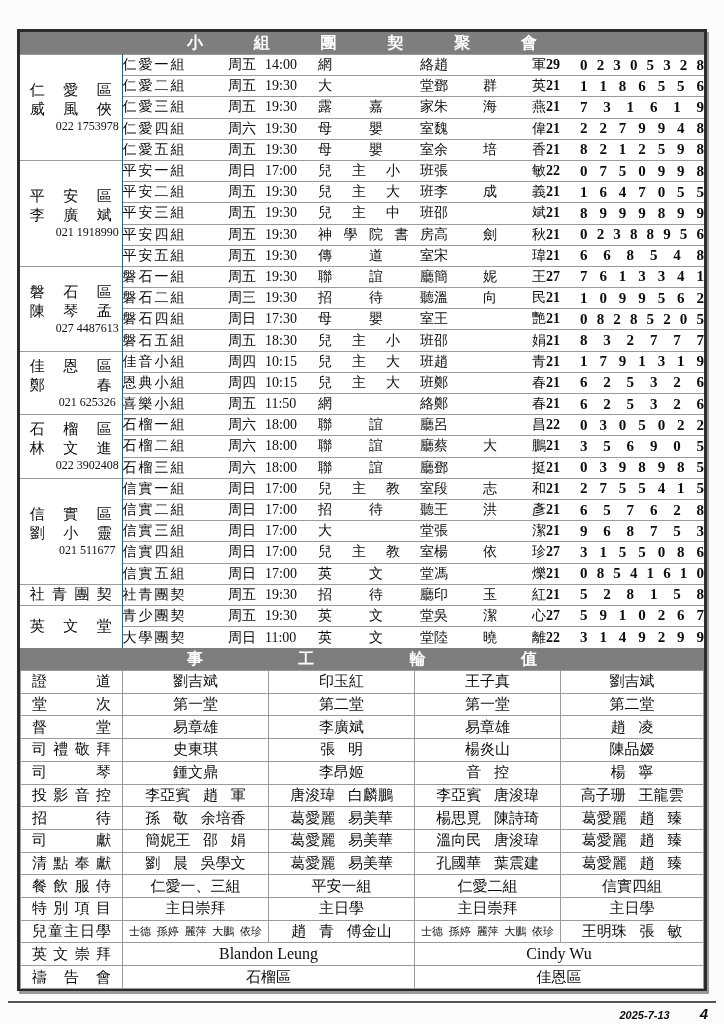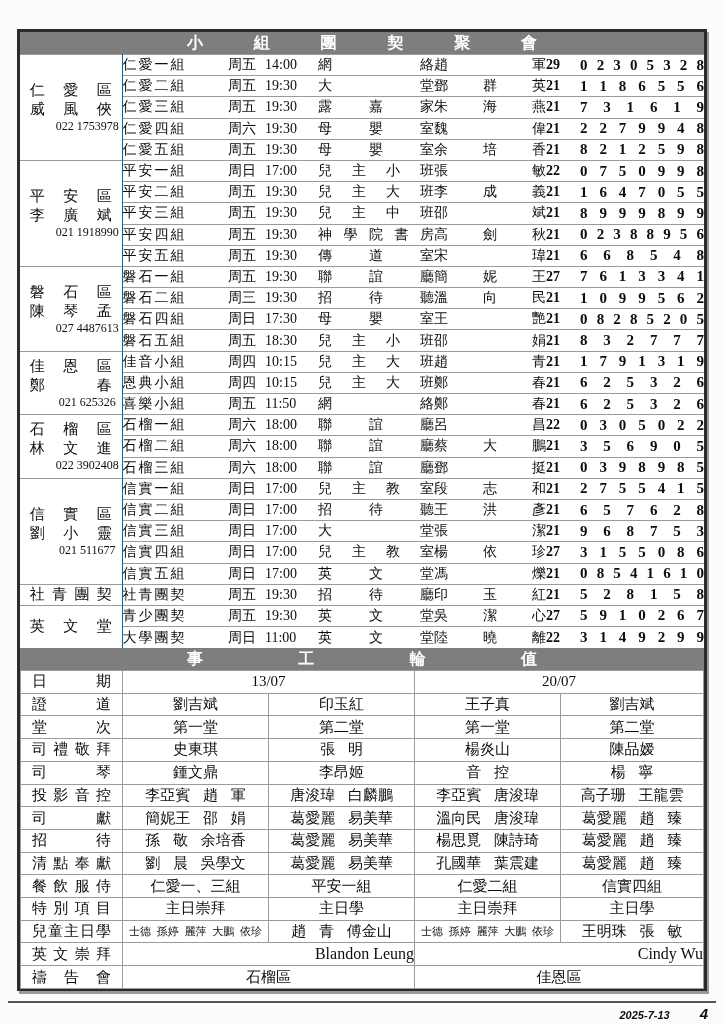--- a/index.html
+++ b/index.html
@@ -36,21 +36,21 @@
   .cd { padding:0 6px 0 2px; font-size:15px; font-weight:600;
         text-align:justify; text-align-last:justify; }
 
   
   .r { height:319px; font-size:15px; }
   .r td { height:21px; padding:0; border:1px solid #9b9b9b;
           text-align:center; overflow:hidden; }
   .r td.rl { text-align:justify; text-align-last:justify; padding:0 11px; }
   .r td.rc { word-spacing:9px; }
   .r td.sm { font-size:11px; word-spacing:3px; }
-  .r td.en { word-spacing:normal; font-size:16px;text-align:right; }
+  .r td.en { word-spacing:normal; font-size:16px; }
 
   
   .foot-rule { position:absolute; left:8px; top:1001px; width:708px;
                border-top:2px solid #555; }
   .foot { position:absolute; top:1005px; right:16px;
           font-family:"Liberation Sans","DejaVu Sans",sans-serif;
           font-style:italic; font-weight:bold; font-size:11px; }
   .foot .fp { font-size:15px; margin-left:30px; }
 </style>
 </head>
@@ -350,40 +350,42 @@
 
   <table class="r">
     <colgroup>
         <col style="width:102px">
         <col style="width:146px">
         <col style="width:146px">
         <col style="width:146px">
         <col>
       </colgroup>
     <tbody>
-        <tr>
-      <td class="rl">日期</td>
-      <td class="rc" colspan="2">13/07</td>
-      <td class="rc" colspan="2">20/07</td>
-    </tr>
     <tr>
       <td class="rl">證道</td>
       <td class="rc">劉吉斌</td>
       <td class="rc">印玉紅</td>
       <td class="rc">王子真</td>
       <td class="rc">劉吉斌</td>
     </tr>
     <tr>
       <td class="rl">堂次</td>
       <td class="rc">第一堂</td>
       <td class="rc">第二堂</td>
       <td class="rc">第一堂</td>
       <td class="rc">第二堂</td>
     </tr>
     <tr>
+      <td class="rl">督堂</td>
+      <td class="rc">易章雄</td>
+      <td class="rc">李廣斌</td>
+      <td class="rc">易章雄</td>
+      <td class="rc">趙 凌</td>
+    </tr>
+    <tr>
       <td class="rl">司禮敬拜</td>
       <td class="rc">史東琪</td>
       <td class="rc">張 明</td>
       <td class="rc">楊炎山</td>
       <td class="rc">陳品嫒</td>
     </tr>
     <tr>
       <td class="rl">司琴</td>
       <td class="rc">鍾文鼎</td>
       <td class="rc">李昂姬</td>
@@ -391,34 +393,34 @@
       <td class="rc">楊 寧</td>
     </tr>
     <tr>
       <td class="rl">投影音控</td>
       <td class="rc">李亞賓 趙 軍</td>
       <td class="rc">唐浚瑋 白麟鵬</td>
       <td class="rc">李亞賓 唐浚瑋</td>
       <td class="rc">高子珊 王龍雲</td>
     </tr>
     <tr>
+      <td class="rl">招待</td>
+      <td class="rc">孫 敬 余培香</td>
+      <td class="rc">葛愛麗 易美華</td>
+      <td class="rc">楊思覓 陳詩琦</td>
+      <td class="rc">葛愛麗 趙 臻</td>
+    </tr>
+    <tr>
       <td class="rl">司獻</td>
       <td class="rc">簡妮王 邵 娟</td>
       <td class="rc">葛愛麗 易美華</td>
       <td class="rc">溫向民 唐浚瑋</td>
       <td class="rc">葛愛麗 趙 臻</td>
     </tr>
     <tr>
-      <td class="rl">招待</td>
-      <td class="rc">孫 敬 余培香</td>
-      <td class="rc">葛愛麗 易美華</td>
-      <td class="rc">楊思覓 陳詩琦</td>
-      <td class="rc">葛愛麗 趙 臻</td>
-    </tr>
-    <tr>
       <td class="rl">清點奉獻</td>
       <td class="rc">劉 晨 吳學文</td>
       <td class="rc">葛愛麗 易美華</td>
       <td class="rc">孔國華 葉震建</td>
       <td class="rc">葛愛麗 趙 臻</td>
     </tr>
     <tr>
       <td class="rl">餐飲服侍</td>
       <td class="rc">仁愛一、三組</td>
       <td class="rc">平安一組</td>

